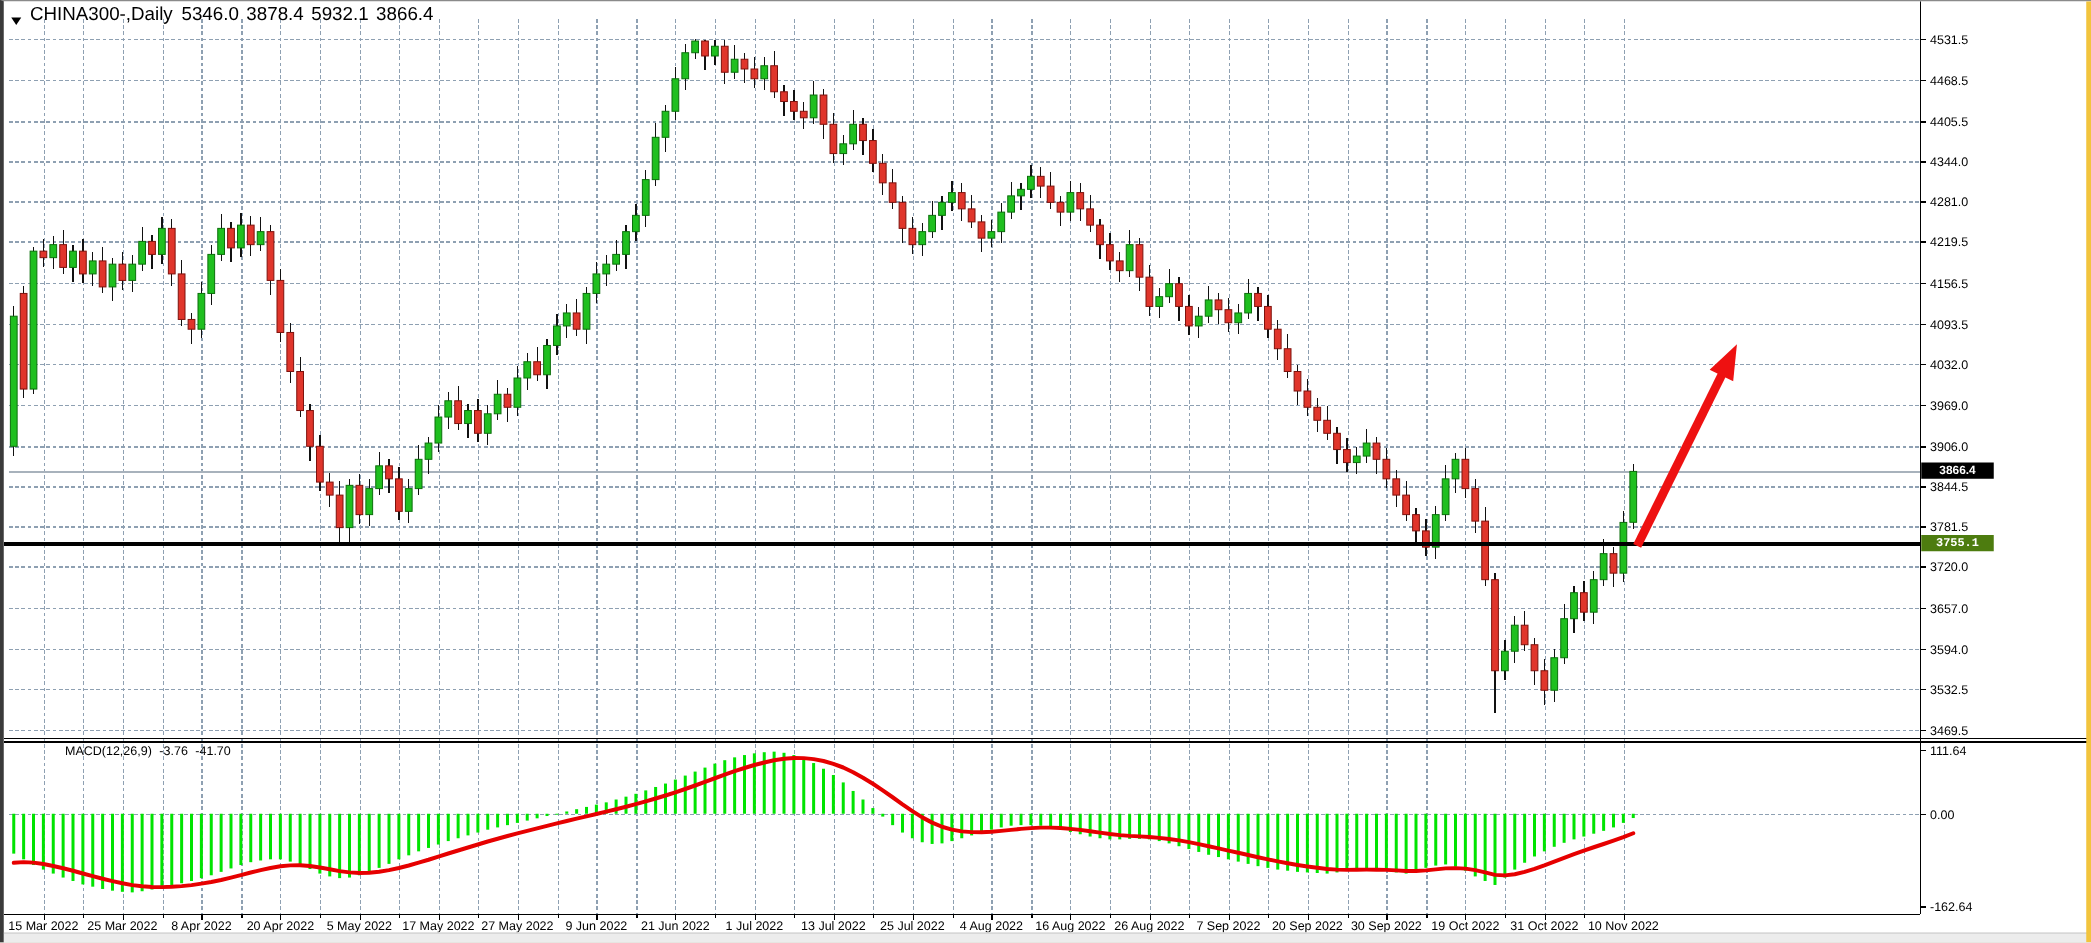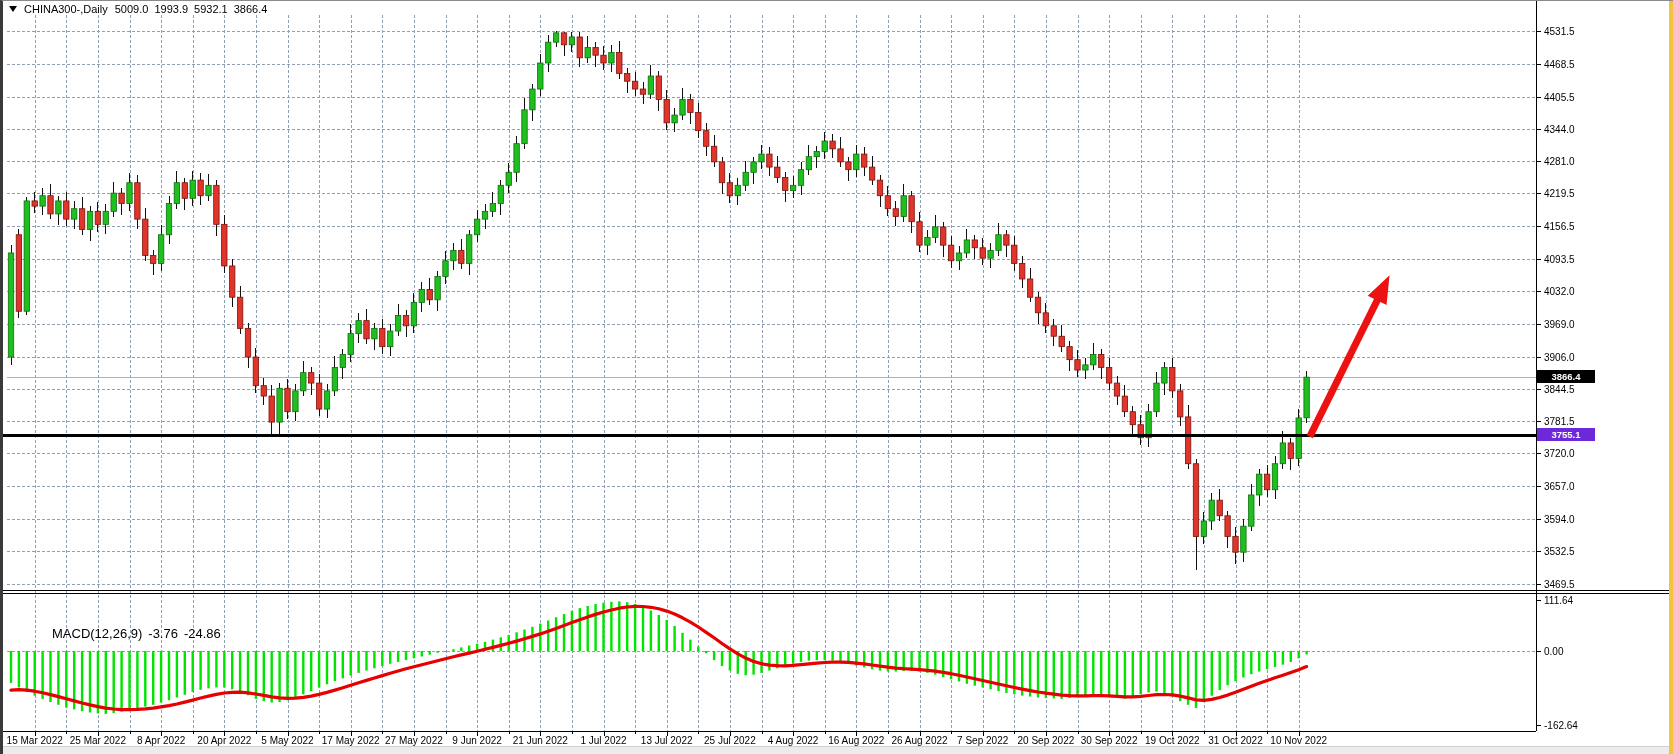--- a/index.html
+++ b/index.html
@@ -4,27 +4,27 @@
 <style>
   html,body{margin:0;padding:0;background:#d4d0c8;font-family:"Liberation Sans",sans-serif;}
   .window{
     position:relative;width:1673px;height:754px;background:#ffffff;overflow:hidden;
     box-sizing:border-box;border-left:3px solid #3a3a3a;border-top:1px solid #8a8a8a;
   }
   .right-edge{position:absolute;top:0;right:0;width:4px;height:100%;z-index:6;}
   .bottom-strip{position:absolute;left:0;bottom:0;width:100%;height:7px;background:#ececec;border-top:1px solid #cfcfcf;z-index:5;}
   svg#chart-svg{position:absolute;left:0;top:0;z-index:1;}
   .title-bar{
-    position:absolute;left:6px;top:2px;z-index:4;display:flex;align-items:center;gap:7px;
-    font-size:11px;color:#000;white-space:nowrap;
+    position:absolute;left:6px;top:2px;z-index:4;display:flex;align-items:flex-end;gap:7px;
+    font-size:15px;color:#000;white-space:nowrap;
   }
   .tri{width:0;height:0;border-left:4px solid transparent;border-right:4px solid transparent;
        border-top:6px solid #000;display:inline-block;cursor:pointer;}
   .title-bar .vals{display:flex;gap:6px;}
-  .macd-title{position:absolute;left:5px;top:625px;z-index:4;font-size:13px;color:#000;display:flex;gap:6px;white-space:nowrap;padding-left:44px;}
+  .macd-title{position:absolute;left:5px;top:595px;z-index:4;font-size:10px;color:#000;display:flex;gap:6px;white-space:nowrap;padding-left:44px;}
   .price-tag{
     position:absolute;left:1534px;width:58px;height:13px;z-index:4;
     font-size:9.5px;line-height:13px;text-align:center;font-weight:bold;
   }
   .tag-current{top:369px;}
   .tag-support{top:427px;}
 </style>
 </head>
 <body>
 
@@ -698,31 +698,31 @@
       <line x1="1533.5" y1="0" x2="1533.5" y2="730" stroke="#000000" stroke-width="1" shape-rendering="crispEdges"></line>
       <line x1="0" y1="730.5" x2="1533" y2="730.5" stroke="#000000" stroke-width="1" shape-rendering="crispEdges"></line>
       <line x1="0" y1="589.5" x2="1673" y2="589.5" stroke="#000000" stroke-width="1" shape-rendering="crispEdges"></line>
       <line x1="0" y1="592.5" x2="1673" y2="592.5" stroke="#000000" stroke-width="1" shape-rendering="crispEdges"></line>
     </svg>
 
   <div class="title-bar">
     <span class="tri"></span>
     <span>CHINA300-,Daily</span>
     <span class="vals">
-      <span>5009.0</span>
-      <span>1993.9</span>
+      <span>5346.0</span>
+      <span>3878.4</span>
       <span>5932.1</span>
       <span>3866.4</span>
     </span>
   </div>
 
   <div class="macd-title">
     <span>MACD(12,26,9)</span>
     <span>-3.76</span>
-    <span>-24.86</span>
+    <span>-41.70</span>
   </div>
 
   <div class="price-tag tag-current" style="background: rgb(0, 0, 0); color: rgb(255, 255, 255);">3866.4</div>
-  <div class="price-tag tag-support" style="background: #6d28d9; color: rgb(255, 255, 255);">3755.1</div>
+  <div class="price-tag tag-support" style="background: #4d7c0f; color: rgb(255, 255, 255); font-family: Liberation Mono, monospace;">3755.1</div>
 
   <div class="right-edge" style="background: rgb(242, 196, 61);"></div>
   <div class="bottom-strip"></div>
 </div>
 
 </body></html>

